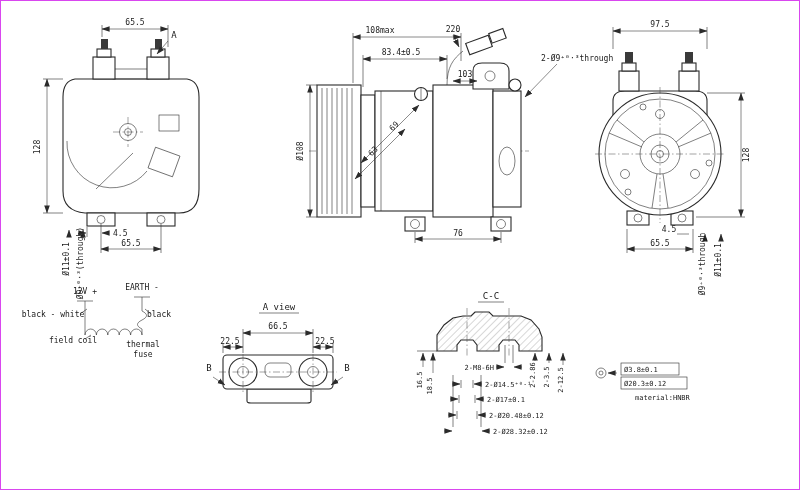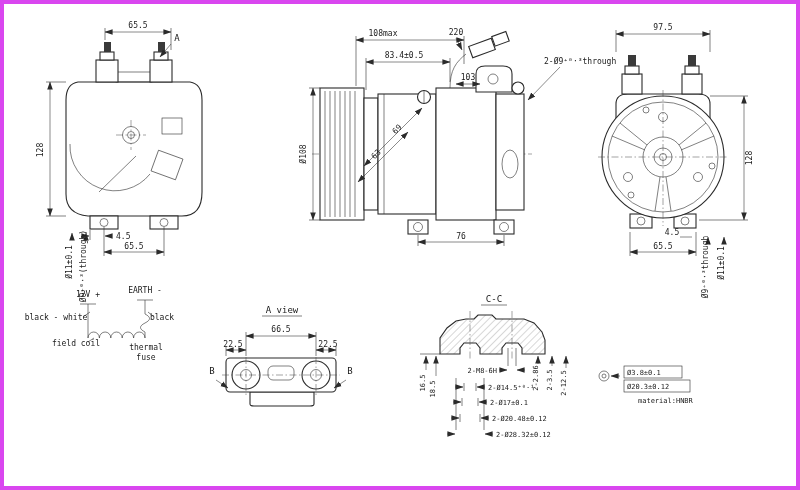--- a/index.html
+++ b/index.html
@@ -1,18 +1,18 @@
 <!DOCTYPE html>
 <html><head>
 <meta charset="utf-8">
 <style>
   html,body { margin:0; padding:0; background:#fff; }
   .canvas {
     position:relative; width:800px; height:490px; background:#ffffff;
-    border:4px solid #d946ef; box-sizing:border-box; overflow:hidden;
+    border:1px solid #d946ef; box-sizing:border-box; overflow:hidden;
     font-family:"DejaVu Sans Mono", monospace;
     text-align:center;
   }
   svg { display:block; }
   svg text { font-family:"DejaVu Sans Mono", monospace; font-size:8px; fill:#1a1a1a; }
   svg text.t7 { font-size:7px; }
   svg text.t9 { font-size:9px; }
   .fillw   { fill:#ffffff; stroke:#2b2b2b; stroke-width:1.1; }
   .thin    { fill:none; stroke:#2b2b2b; stroke-width:0.6; }
   .dim     { fill:none; stroke:#2b2b2b; stroke-width:0.55; }

